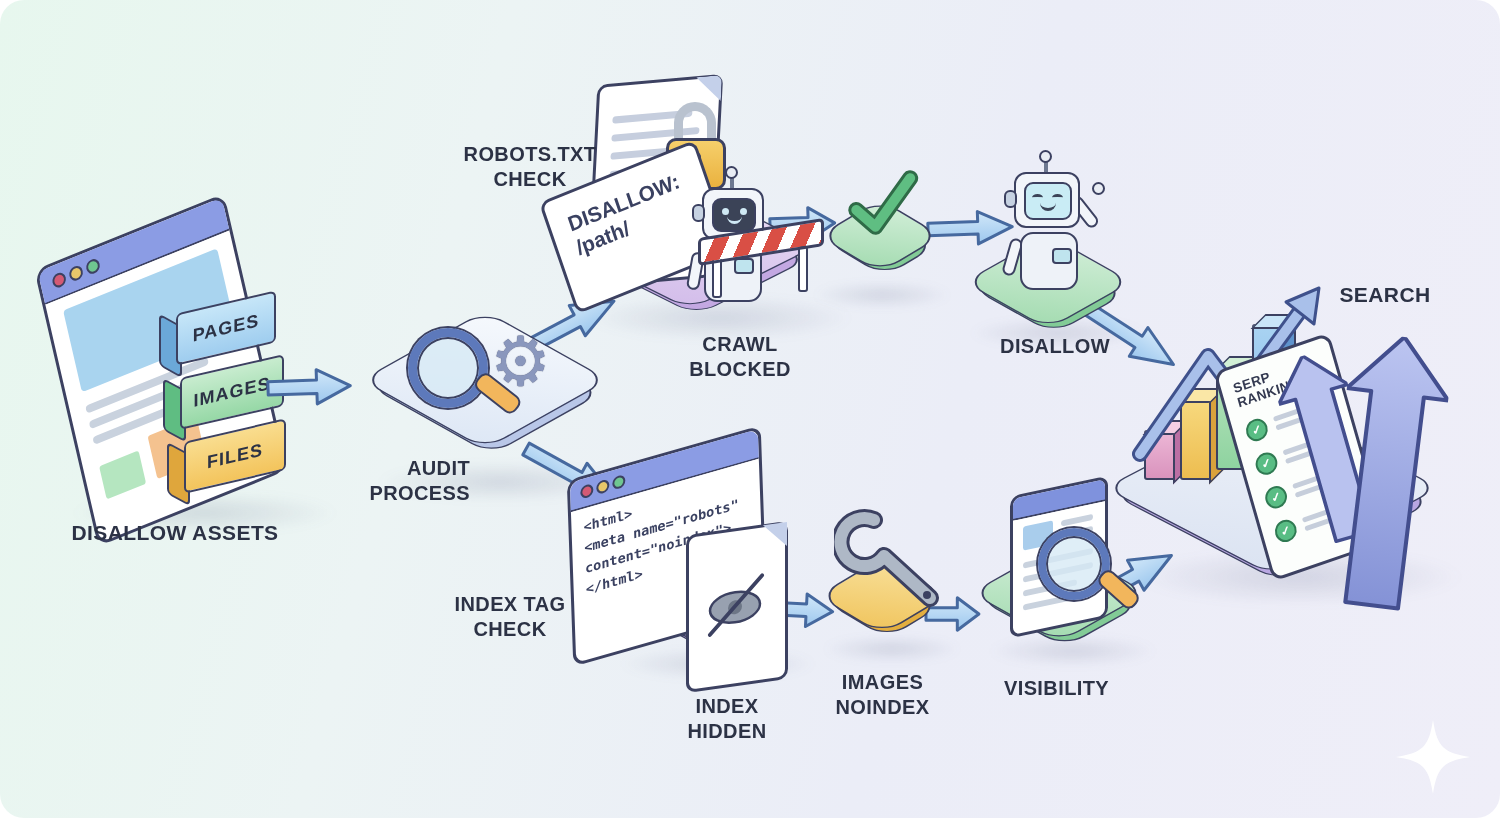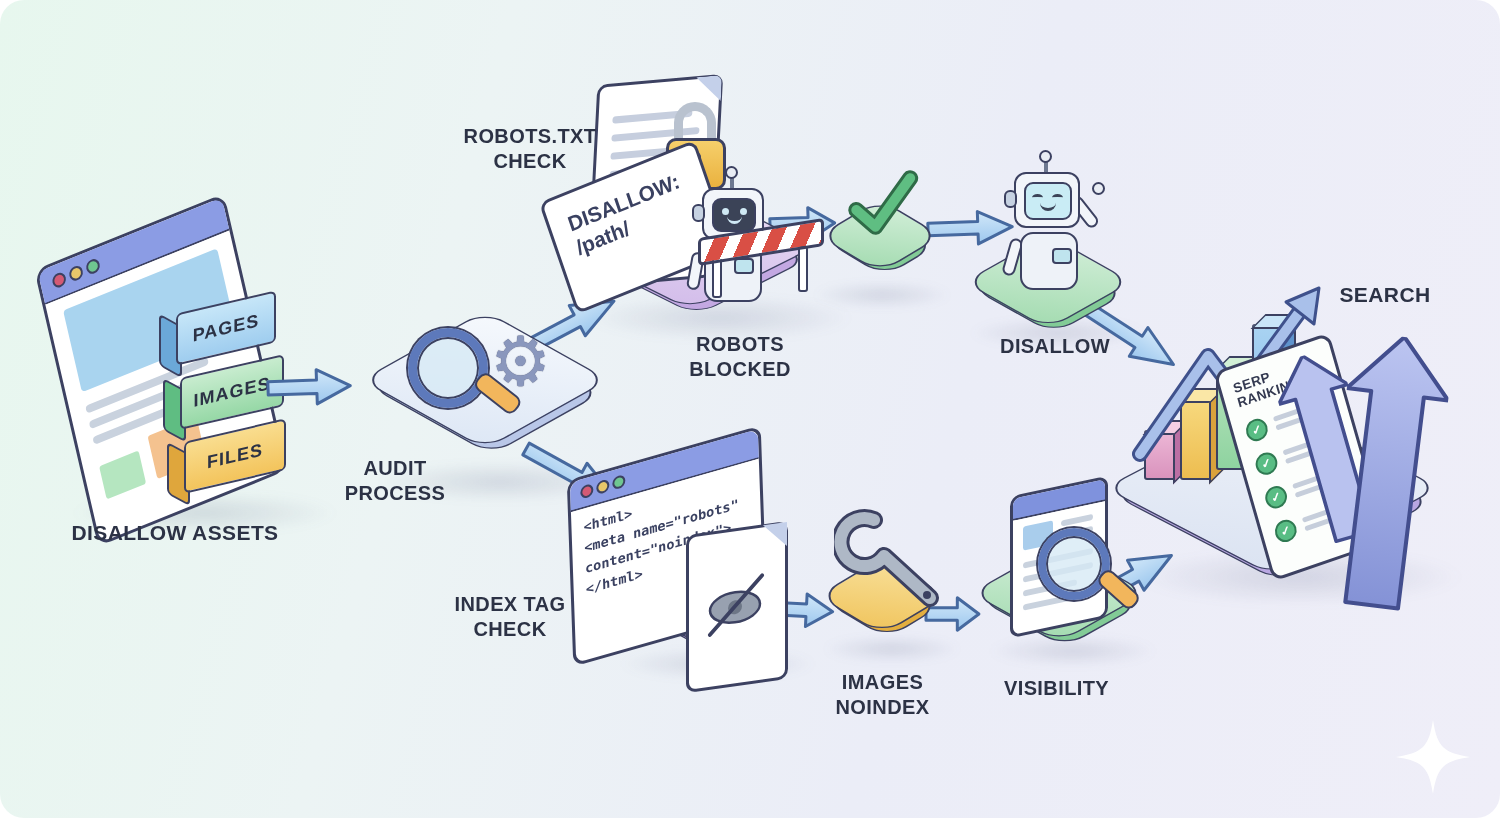--- a/index.html
+++ b/index.html
@@ -156,21 +156,21 @@
       <polygon points="0,13 58,13 58,2 98,20 58,38 58,27 0,27"></polygon>
     </svg>
 
   <div class="plat" style="left:397px;top:292px;width:176px;height:176px;--sy:.56;--th:18px;">
     <div class="p-side" style="background:#b9c7e8;"></div>
     <div class="p-top" style="background:linear-gradient(145deg,#f6f9fd,#dde7f5);"></div>
   </div>
   <div class="mag-ring" style="left:408px;top:328px;width:62px;height:62px;"></div>
   <div class="mag-handle" style="left:468px;top:378px;width:16px;height:46px;transform:rotate(-52deg);"></div>
   <div class="abs" style="left:490px;top:322px;font-size:68px;color:#8a97bd;text-shadow:0 0 1px #3c4161;">⚙</div>
-  <div class="lbl" style="left:320px;top:456px;width:150px;">AUDIT
+  <div class="lbl" style="left:320px;top:456px;width:150px;text-align:right;">AUDIT
 PROCESS</div>
 
   <div class="plat" style="left:601px;top:158px;width:178px;height:178px;--sy:.5;--th:18px;">
     <div class="p-side" style="background:#c3a8e2;"></div>
     <div class="p-top" style="background:linear-gradient(145deg,#e9ddf5,#d3bdea);"></div>
   </div>
 
   <div class="abs" style="left:592px;top:80px;width:120px;height:196px;background:#fff;border:3px solid #3c4161;border-radius:10px;transform:skewY(-8deg) rotate(3deg);">
     <div class="abs" style="right:-2px;top:-2px;width:0;height:0;border-top:26px solid #c4d0ea;border-left:26px solid transparent;border-radius:0 8px 0 0;"></div>
     <div class="gline" style="left:14px;top:30px;width:80px;height:7px;background:#c6cede;"></div>
@@ -208,23 +208,23 @@
     <div class="r-chest" style="left:42px;top:92px;width:20px;height:16px;"></div>
   </div>
 
   <div class="abs" style="left:698px;top:224px;width:126px;height:80px;">
     <div class="abs" style="left:14px;top:28px;width:10px;height:46px;background:#fff;border:2.5px solid #3c4161;border-radius:3px;box-sizing:border-box;"></div>
     <div class="abs" style="left:100px;top:22px;width:10px;height:46px;background:#fff;border:2.5px solid #3c4161;border-radius:3px;box-sizing:border-box;"></div>
     <div class="abs" style="left:0;top:4px;width:126px;height:28px;border:3px solid #3c4161;border-radius:5px;box-sizing:border-box;
                 background:repeating-linear-gradient(115deg,#fff 0 12px,#d94f45 12px 26px);transform:skewY(-9deg);"></div>
   </div>
 
-  <div class="lbl" style="left:450px;top:124px;width:160px;">ROBOTS.TXT
+  <div class="lbl" style="left:450px;top:142px;width:160px;">ROBOTS.TXT
 CHECK</div>
-  <div class="lbl" style="left:665px;top:332px;width:150px;">ROBOTS
+  <div class="lbl" style="left:665px;top:332px;width:150px;">CRAWL
 BLOCKED</div>
 
   <div class="plat" style="left:836px;top:192px;width:88px;height:88px;--sy:.6;--th:13px;">
     <div class="p-side" style="background:#82cb96;"></div>
     <div class="p-top" style="background:linear-gradient(145deg,#d4efda,#a3dbb0);"></div>
   </div>
   <svg class="abs" style="left:846px;top:172px;transform:rotate(-4deg);" width="78" height="66" viewBox="0 0 78 66">
     <polyline points="10,36 28,54 66,8" fill="none" stroke="#2f6b47" stroke-width="16" stroke-linecap="round" stroke-linejoin="round"></polyline>
     <polyline points="10,36 28,54 66,8" fill="none" stroke="#5fbe82" stroke-width="10" stroke-linecap="round" stroke-linejoin="round"></polyline>
   </svg>
@@ -271,20 +271,22 @@
     <div class="abs" style="right:-2px;top:-2px;width:0;height:0;border-top:24px solid #c4d0ea;border-left:24px solid transparent;"></div>
     <svg width="70" height="64" viewBox="0 0 70 64" style="position:absolute;left:11px;top:42px;">
       <ellipse cx="35" cy="34" rx="25" ry="15" fill="#98a1b0" stroke="#3c4161" stroke-width="2.5"></ellipse>
       <circle cx="35" cy="34" r="7" fill="#6d7686"></circle>
       <line x1="10" y1="58" x2="62" y2="6" stroke="#3c4161" stroke-width="4" stroke-linecap="round"></line>
     </svg>
   </div>
 
   <div class="lbl" style="left:440px;top:592px;width:140px;">INDEX TAG
 CHECK</div>
+  <div class="lbl" style="left:652px;top:694px;width:150px;">INDEX
+HIDDEN</div>
 
   <div class="plat" style="left:836px;top:550px;width:92px;height:92px;--sy:.6;--th:14px;">
     <div class="p-side" style="background:#e3ae3f;"></div>
     <div class="p-top" style="background:linear-gradient(145deg,#f8e09a,#f0c45c);"></div>
   </div>
   <svg class="abs" style="left:834px;top:508px;" width="118" height="106" viewBox="0 0 118 106">
     <path d="M40,12 A24,24 0 1 0 50,48 L96,90" fill="none" stroke="#3c4161" stroke-width="18" stroke-linecap="round" stroke-linejoin="round"></path>
     <path d="M40,12 A24,24 0 1 0 50,48 L96,90" fill="none" stroke="#aeb8c6" stroke-width="12" stroke-linecap="round" stroke-linejoin="round"></path>
     <circle cx="93" cy="87" r="4" fill="#3c4161"></circle>
   </svg>

